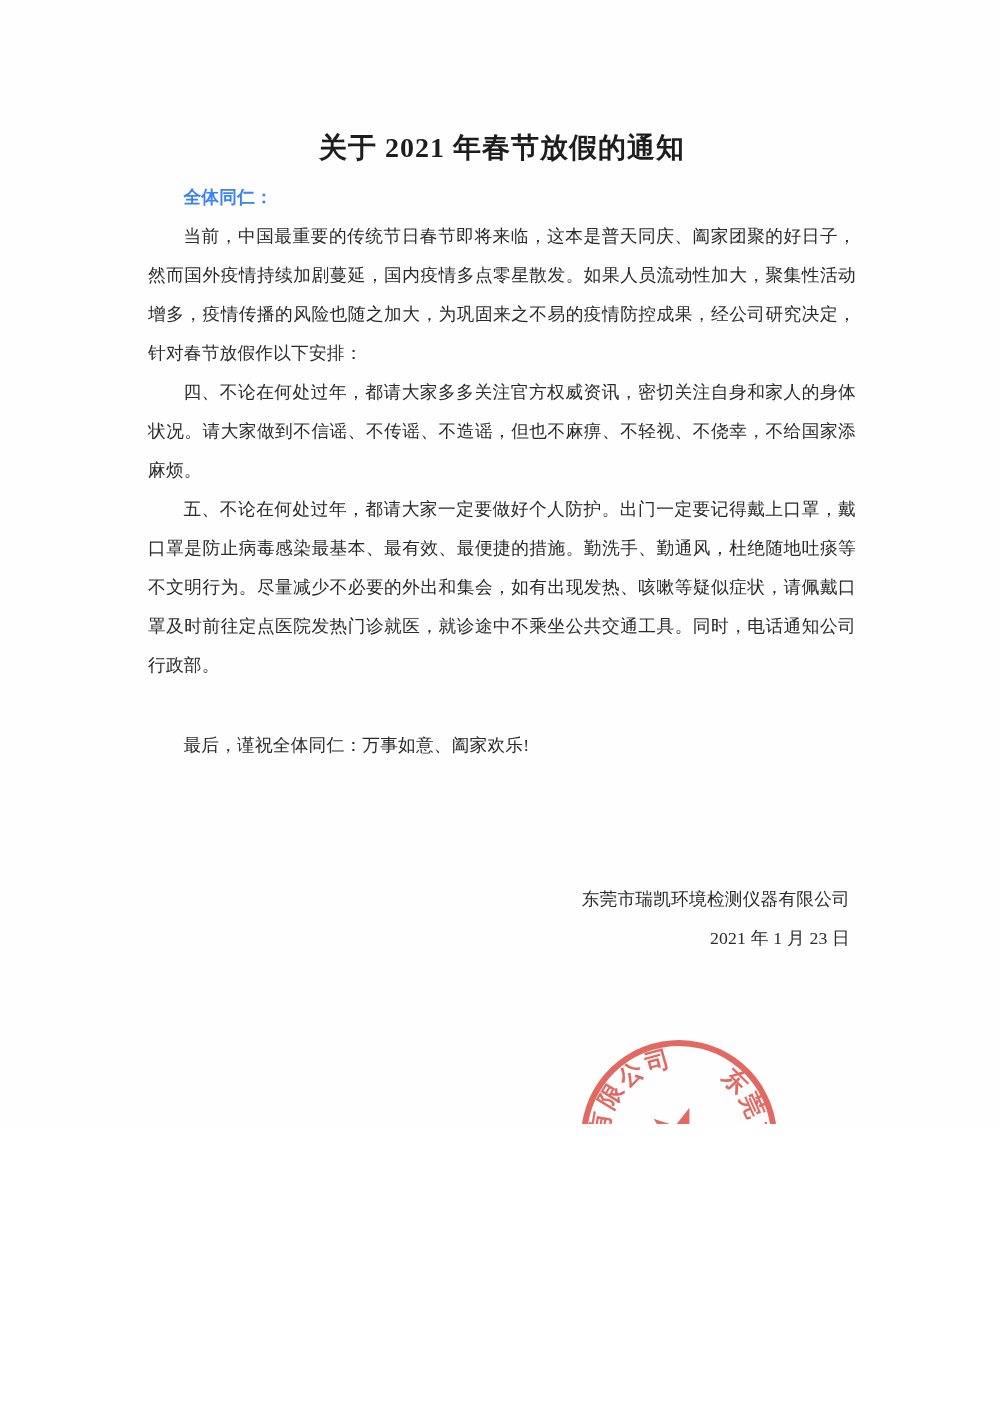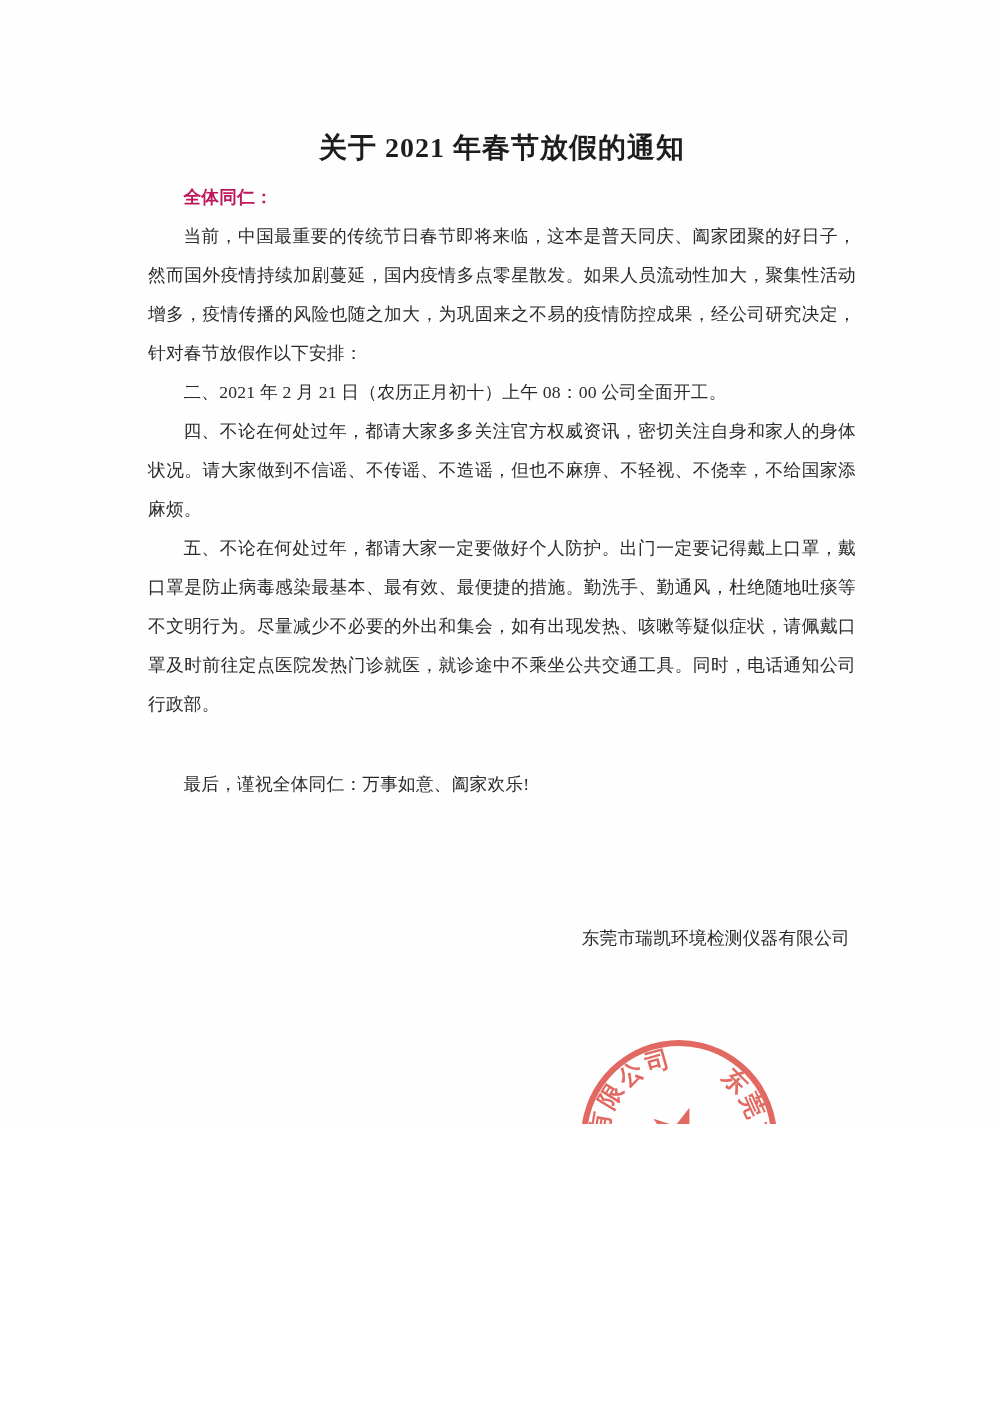--- a/index.html
+++ b/index.html
@@ -34,21 +34,21 @@
   .content p {
     margin: 0;
     font-size: 17.7px;
     line-height: 39px;
     text-align: justify;
     letter-spacing: 0.2px;
   }
   .salutation {
     font-weight: bold;
     text-indent: 2em;
-    color: #be185d;
+    color: #3b82f6;
   }
   .para {
     text-indent: 2em;
   }
   .closing {
     text-indent: 2em;
     margin-top: 41px !important;
   }
   .signature-block {
     margin-top: 115px;
@@ -87,28 +87,28 @@
 <body>
 
 <div class="page">
   <div class="content">
 
     <h1 class="doc-title">关于 2021 年春节放假的通知</h1>
 
     <p class="salutation">全体同仁：</p>
 
     <p class="para">当前，中国最重要的传统节日春节即将来临，这本是普天同庆、阖家团聚的好日子，然而国外疫情持续加剧蔓延，国内疫情多点零星散发。如果人员流动性加大，聚集性活动增多，疫情传播的风险也随之加大，为巩固来之不易的疫情防控成果，经公司研究决定，针对春节放假作以下安排：</p>
-    <p class="para">二、2021 年 2 月 21 日（农历正月初十）上午 08：00 公司全面开工。</p>
     <p class="para">四、不论在何处过年，都请大家多多关注官方权威资讯，密切关注自身和家人的身体状况。请大家做到不信谣、不传谣、不造谣，但也不麻痹、不轻视、不侥幸，不给国家添麻烦。</p>
     <p class="para">五、不论在何处过年，都请大家一定要做好个人防护。出门一定要记得戴上口罩，戴口罩是防止病毒感染最基本、最有效、最便捷的措施。勤洗手、勤通风，杜绝随地吐痰等不文明行为。尽量减少不必要的外出和集会，如有出现发热、咳嗽等疑似症状，请佩戴口罩及时前往定点医院发热门诊就医，就诊途中不乘坐公共交通工具。同时，电话通知公司行政部。</p>
 
     <p class="para closing">最后，谨祝全体同仁：万事如意、阖家欢乐!</p>
 
     <div class="signature-block">
       <p>东莞市瑞凯环境检测仪器有限公司</p>
+      <p>2021 年 1 月 23 日</p>
     </div>
   </div>
 
   <svg class="company-seal" viewBox="0 0 220 220" xmlns="http://www.w3.org/2000/svg">
     <g transform="rotate(35 110 110)">
       <circle cx="110" cy="110" r="95" fill="none" stroke="#dd4f46" stroke-width="6"></circle>
       <polygon fill="#dd4f46" transform="rotate(-16 110 110)" points="110,78 117.5,99.7 140.4,100.1 122.2,114 128.8,135.9 110,122.8 91.2,135.9 97.8,114 79.6,100.1 102.5,99.7"></polygon>
       <defs>
         <path id="sealTextPath" d="M 110 38 A 72 72 0 1 1 110 182 A 72 72 0 1 1 110 38" fill="none"></path>
       </defs>

